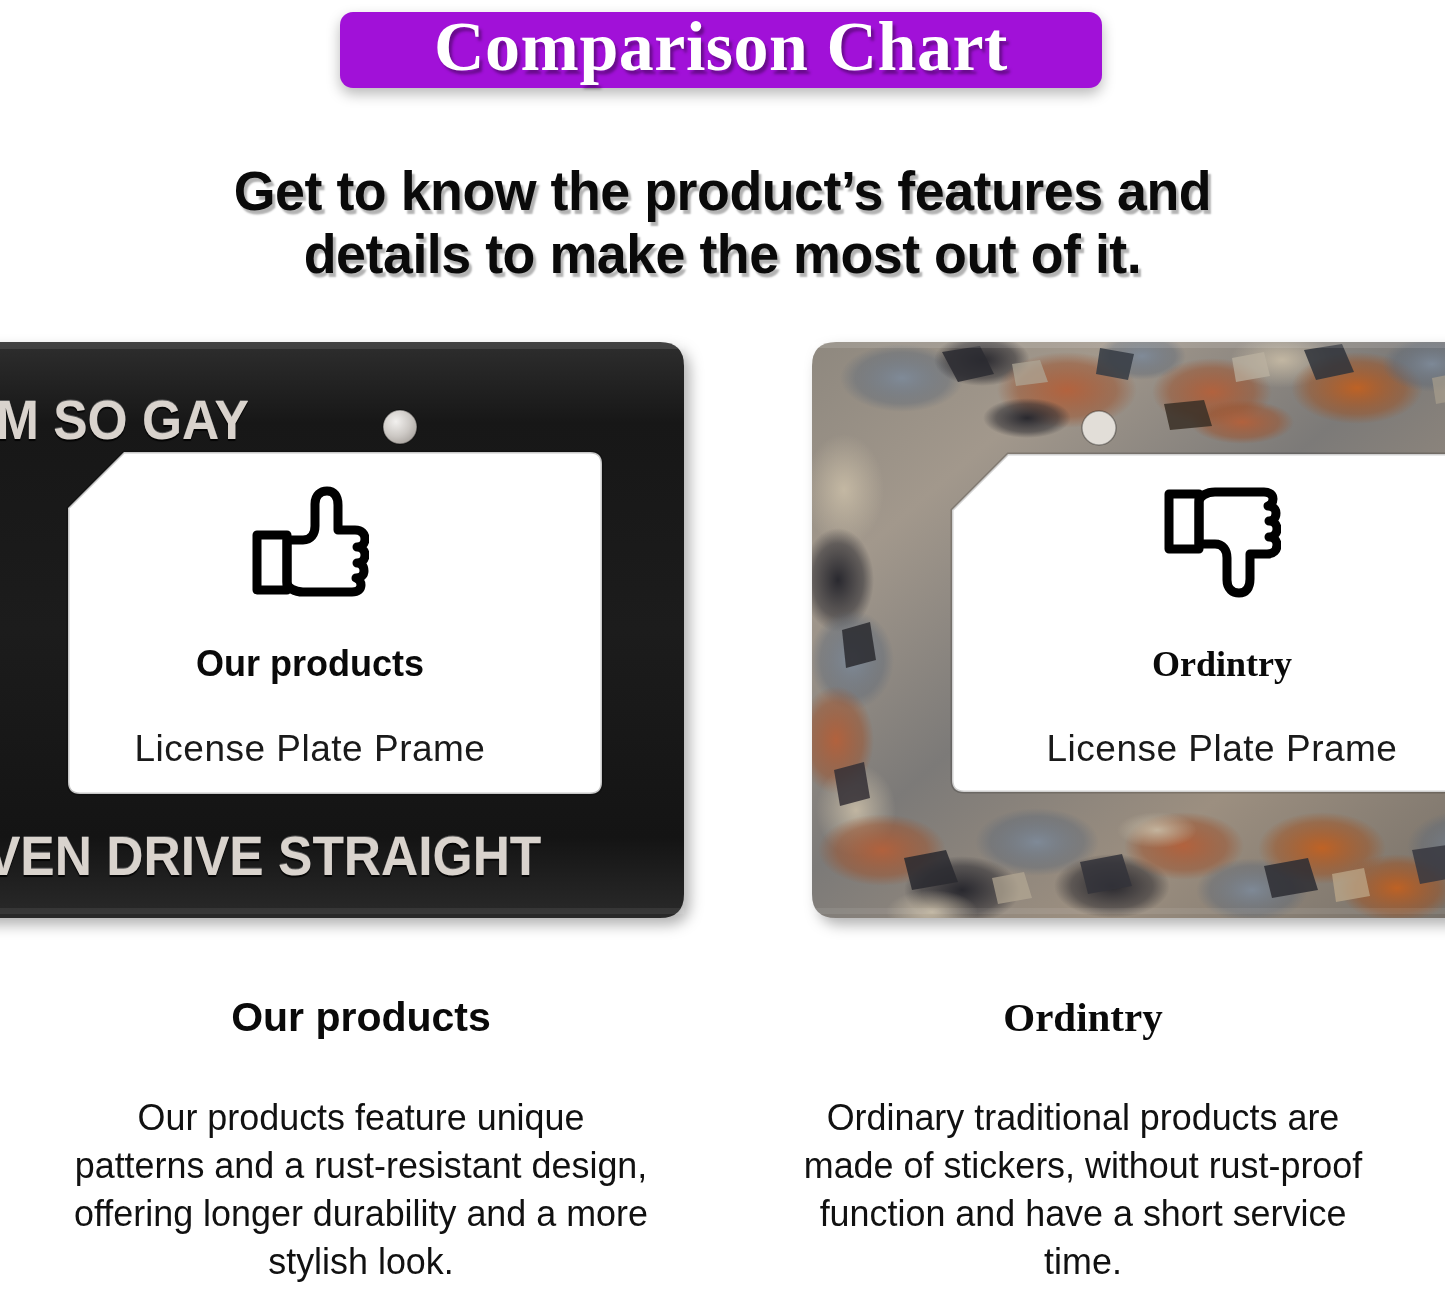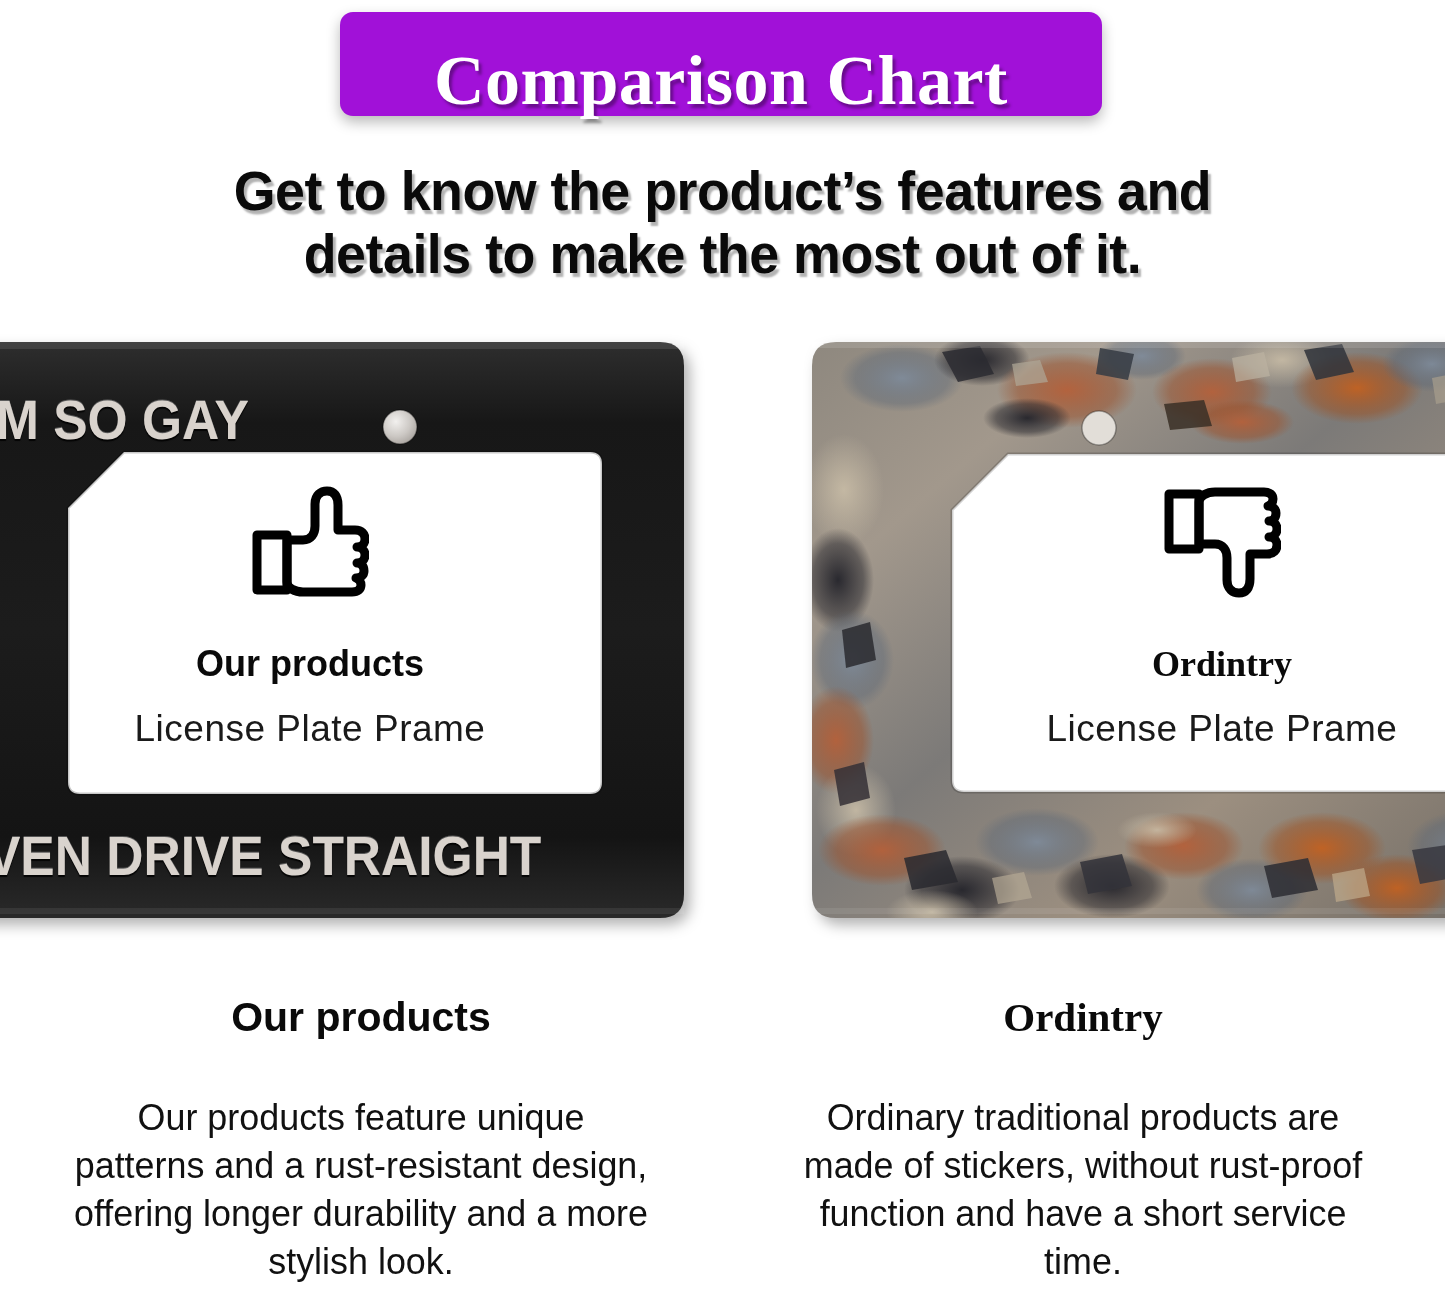--- a/index.html
+++ b/index.html
@@ -15,26 +15,26 @@
     font-family: "Liberation Sans", sans-serif;
     -webkit-font-smoothing: antialiased;
   }
 
   
   #title-banner {
     position: absolute;
     left: 340px;
     top: 12px;
     width: 762px;
-    height: 104px;
+    height: 76px;
     background: #a111d8;
     border-radius: 13px;
     box-shadow: 0 6px 14px rgba(0,0,0,0.28);
     display: flex;
-    align-items: flex-end;
+    align-items: flex-start;
     justify-content: center;
   }
   #title-text {
     font-family: "Liberation Serif", serif;
     font-weight: bold;
     font-size: 70px;
     color: #ffffff;
     letter-spacing: 0.5px;
     text-shadow: 3px 4px 3px rgba(0,0,0,0.35);
     line-height: 1;
@@ -101,21 +101,21 @@
   .plate-brand {
     margin-top: 48px;
     font-size: 36px;
     line-height: 1;
     color: #0a0a0a;
   }
   .plate-brand.sans  { font-family: "Liberation Sans", sans-serif;  font-weight: bold; }
   .plate-brand.serif { font-family: "Liberation Serif", serif;      font-weight: bold; }
 
   .plate-sub {
-    margin-top: 28px;
+    margin-top: 48px;
     font-size: 37px;
     line-height: 1;
     color: #1a1a1a;
     font-weight: 300;
     letter-spacing: 0.5px;
   }
 
   
   .frame-text {
     position: absolute;

